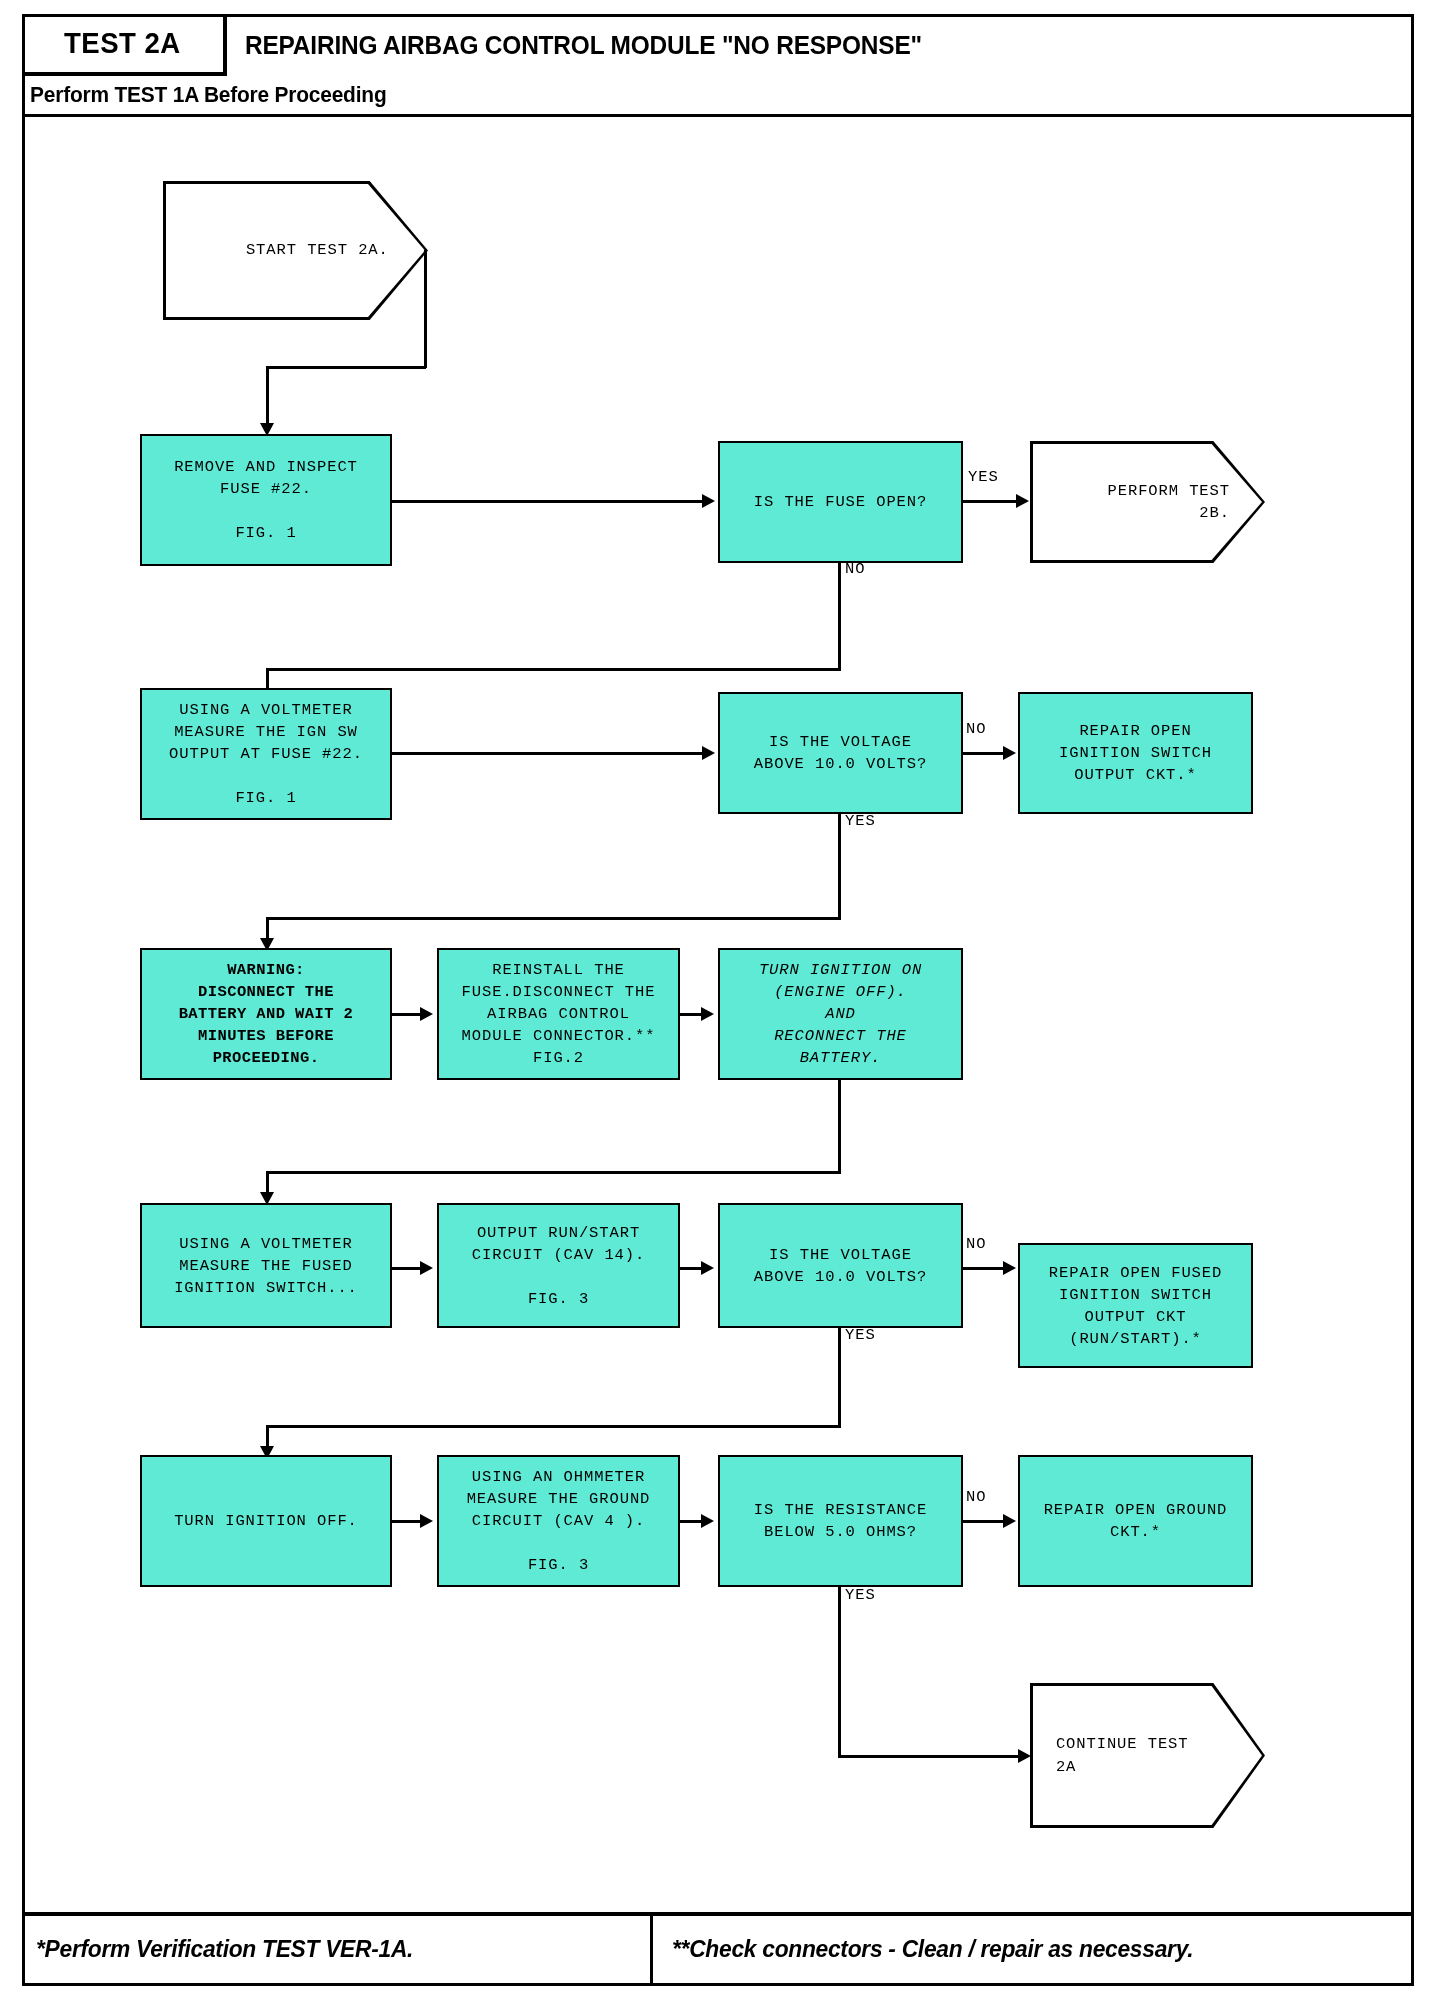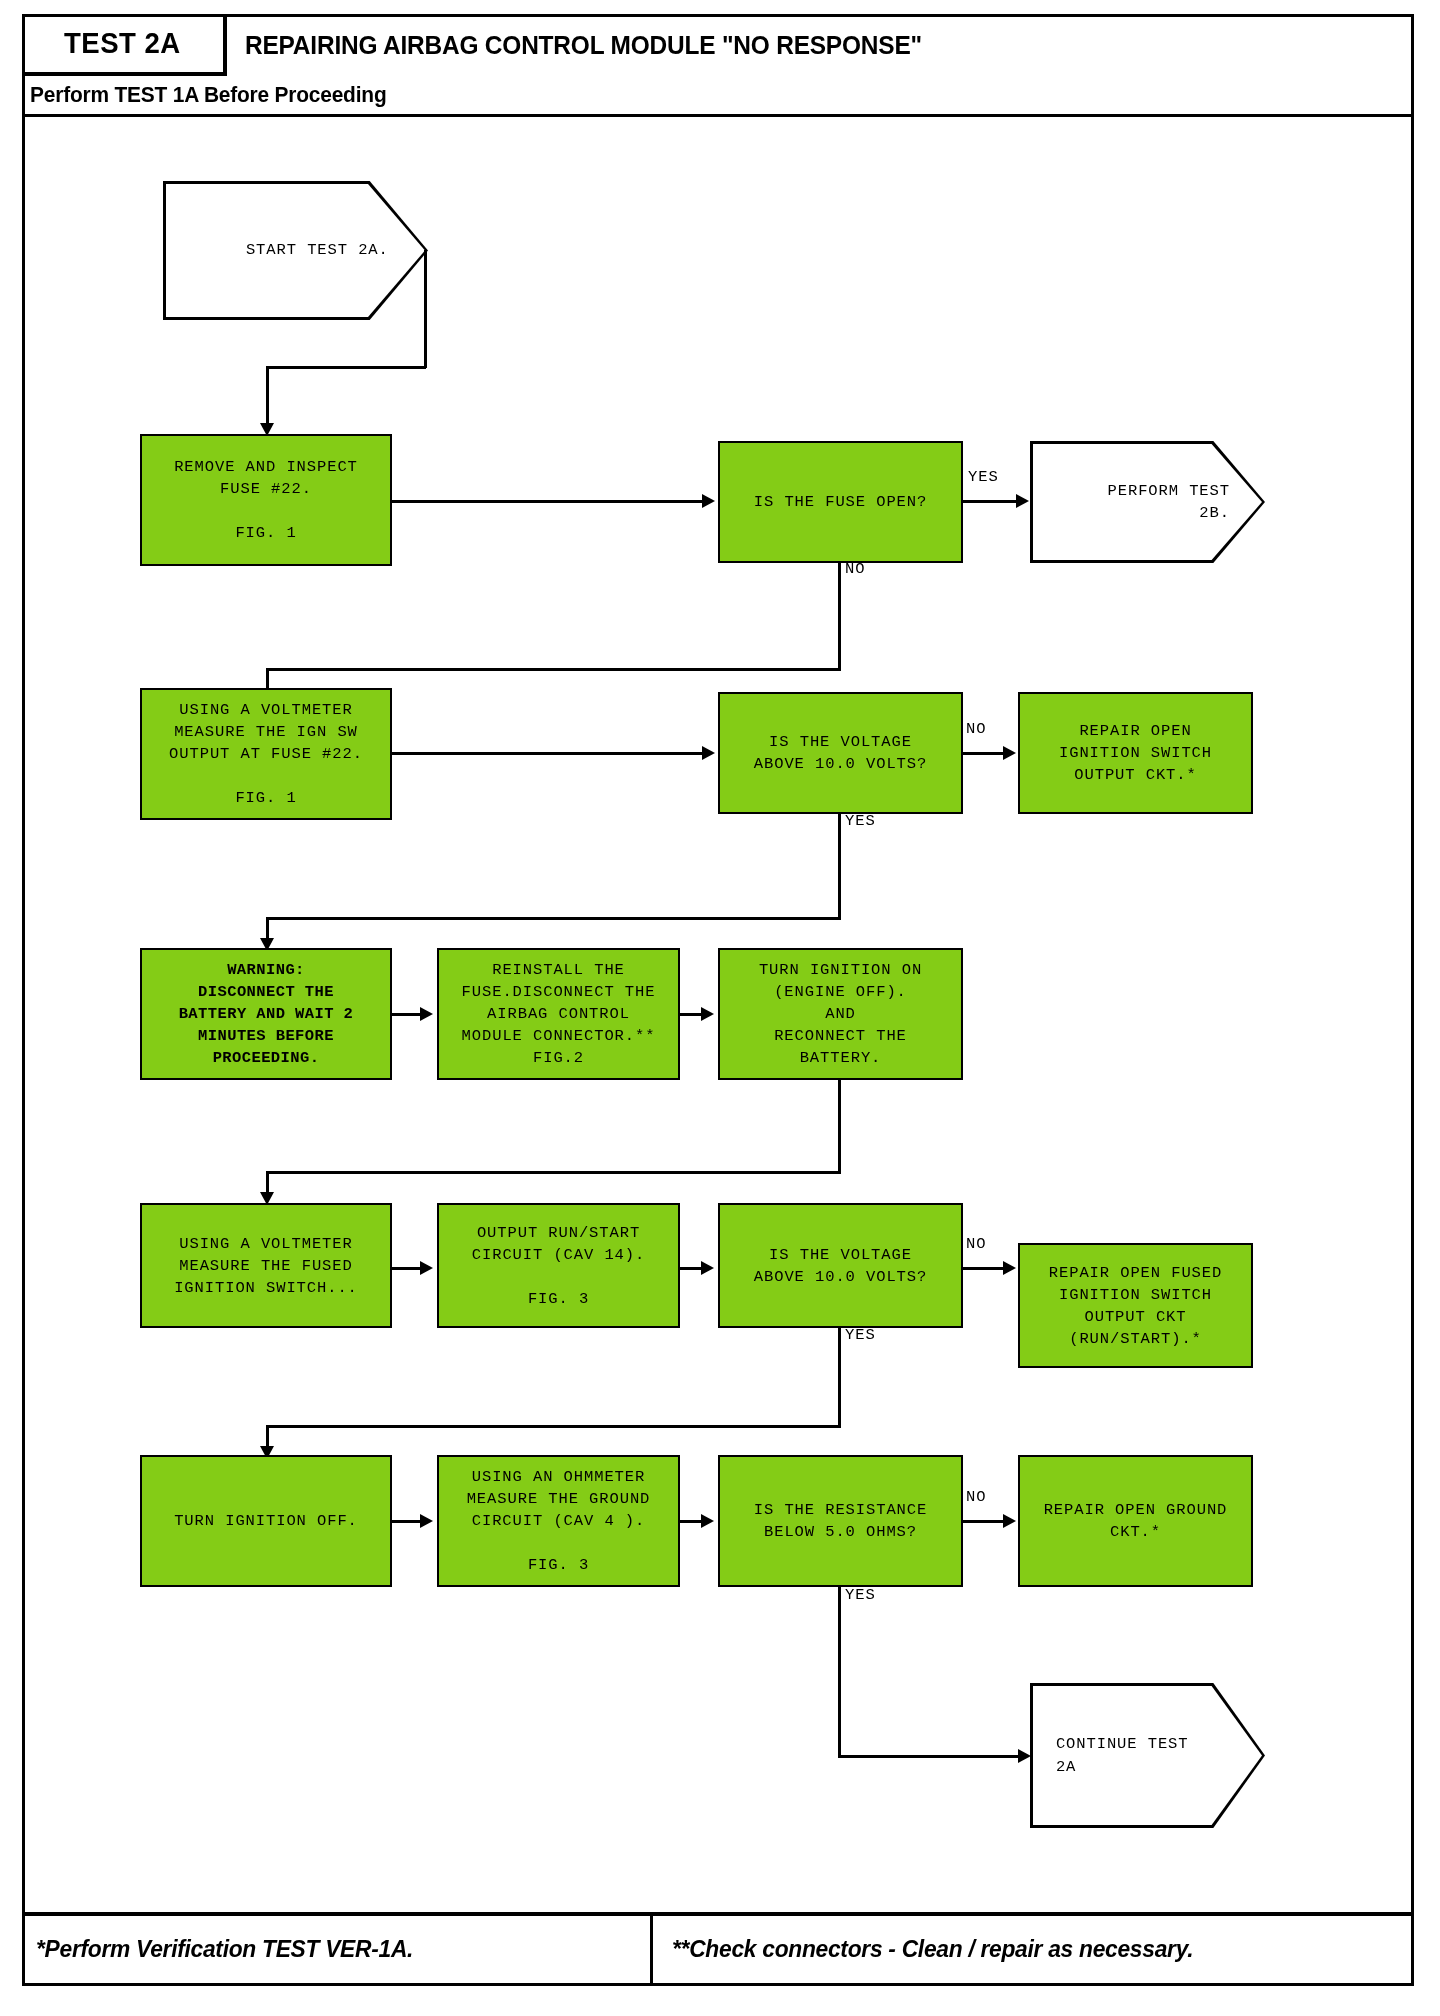--- a/index.html
+++ b/index.html
@@ -125,21 +125,21 @@
     width: 0;
     height: 70px;
     border-left: 3px solid #000;
   }
 
   
   .box {
     position: absolute;
     box-sizing: border-box;
     border: 2.5px solid #000;
-    background: #84cc16;
+    background: #5eead4;
     display: flex;
     align-items: center;
     justify-content: center;
     text-align: center;
     font-family: "Liberation Mono", "DejaVu Sans Mono", monospace;
     font-size: 15.5px;
     line-height: 1.42;
     letter-spacing: 0.9px;
     white-space: pre-line;
     padding: 2px 6px;
@@ -297,21 +297,21 @@
 BATTERY AND WAIT 2
 MINUTES BEFORE
 PROCEEDING.</div>
 
   <div class="box" style="left:437px; top:948px; width:243px; height:132px;">REINSTALL THE
 FUSE.DISCONNECT THE
 AIRBAG CONTROL
 MODULE CONNECTOR.**
 FIG.2</div>
 
-  <div class="box" style="left:718px; top:948px; width:245px; height:132px;">TURN IGNITION ON
+  <div class="box" style="left:718px; top:948px; width:245px; height:132px;font-style:italic;">TURN IGNITION ON
 (ENGINE OFF).
 AND
 RECONNECT THE
 BATTERY.</div>
 
   <div class="hline" style="left:392px; top:1013px; width:29px;"></div>
   <div class="arrowhead-r" style="left:420px; top:1007px;"></div>
 
   <div class="hline" style="left:680px; top:1013px; width:22px;"></div>
   <div class="arrowhead-r" style="left:701px; top:1007px;"></div>

